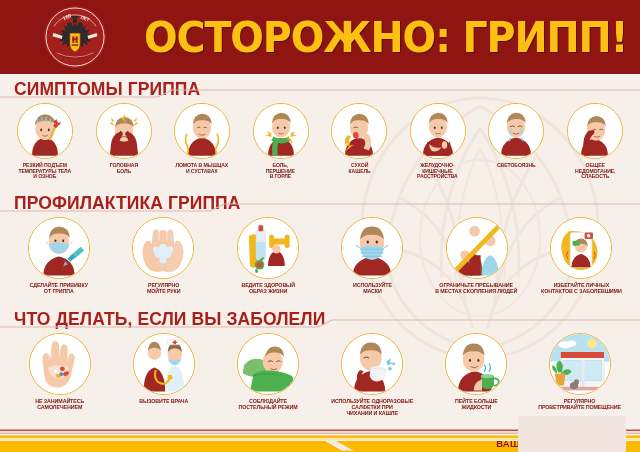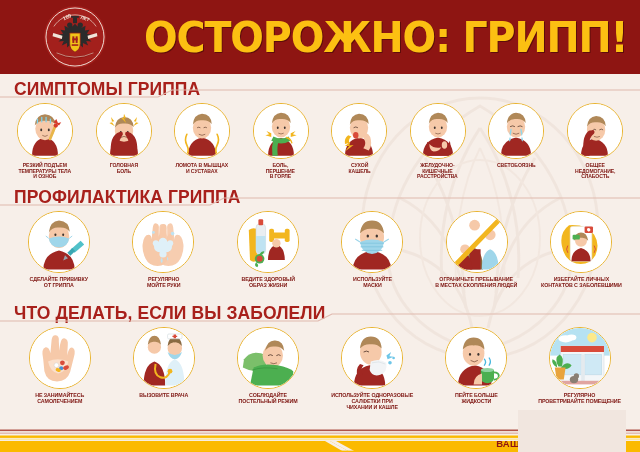--- a/index.html
+++ b/index.html
@@ -406,21 +406,21 @@
           </svg>
         </div>
         <div class="cap" style="white-space:pre-line">ОБЩЕЕ
 НЕДОМОГАНИЕ,
 СЛАБОСТЬ</div>
       </div>
 
     </div>
   </div>
 
-  <div class="section" style="margin-top:2px">
+  <div class="section" style="margin-top:8px">
     <div class="sec-head">
       <span class="sec-title">ПРОФИЛАКТИКА ГРИППА</span>
       <div class="sec-rule">
         <svg viewBox="0 0 640 10" preserveAspectRatio="none">
           <path d="M0 8 H210 L224 1 H640" fill="none" stroke="#e0b9ae" stroke-width="1.1"></path>
         </svg>
       </div>
     </div>
 
     <div class="ghost-box"></div>

